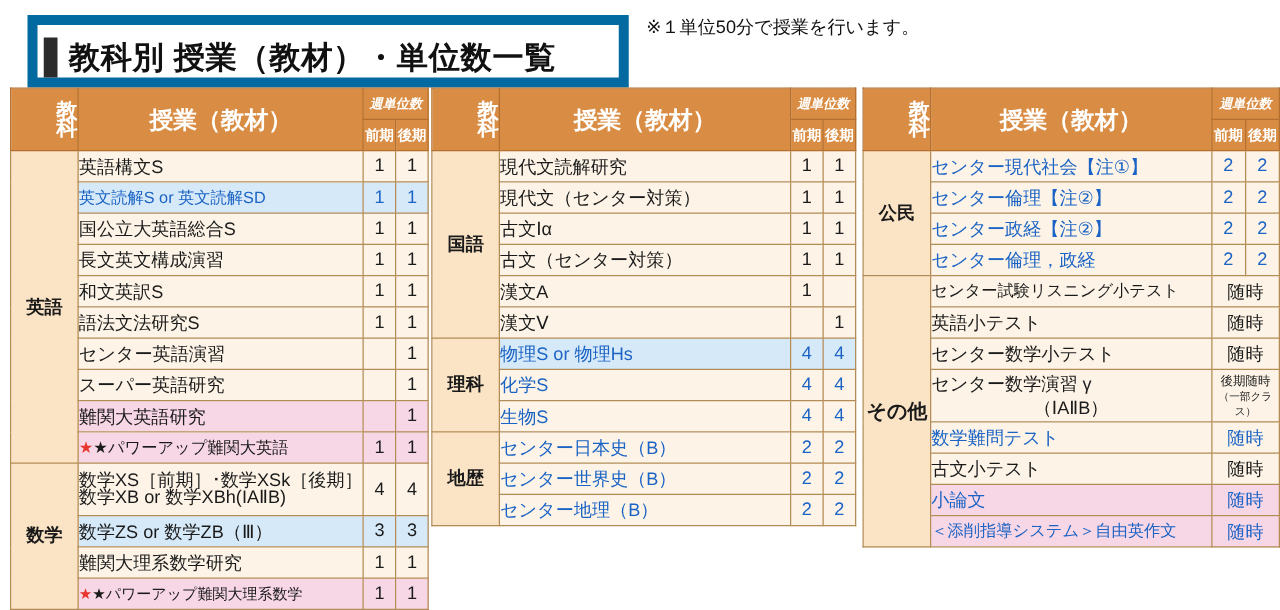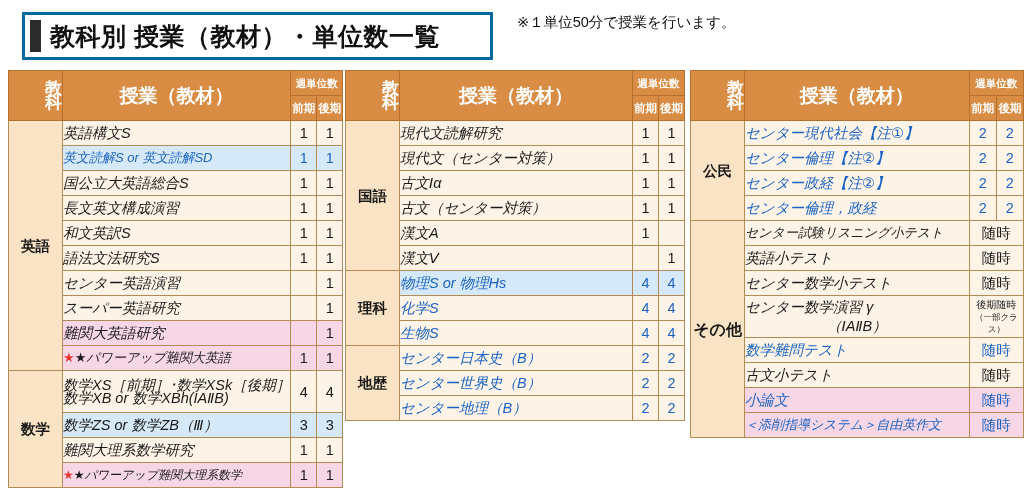--- a/index.html
+++ b/index.html
@@ -10,22 +10,22 @@
     color:#1a1a1a;
     overflow:hidden;
     position:relative;
   }
   
   #header{
     position:absolute;left:0;top:0;width:1024px;height:62px;
   }
   #title-box{
     position:absolute;left:22px;top:12px;width:465px;height:42px;
-    border:3px solid #0369a1;
-    display:flex;align-items:center;
+    border:8px solid #0369a1;
+    display:flex;align-items:flex-end;
   }
   #title-bar{
     width:11px;height:32px;background:#2b2b2b;margin-left:5px;margin-right:9px;
   }
   #title-text{
     font-size:25px;font-weight:bold;letter-spacing:0.5px;color:#111;
     white-space:nowrap;
   }
   #notes{
     position:absolute;left:517px;top:12px;width:500px;
@@ -51,37 +51,36 @@
   
   .hdr td{
     background:#d98c43;
     color:#ffffff;
     font-weight:bold;
     text-align:center;
     border:1px solid #b5702f;
   }
   .hdr .h-subj{font-size:17px;line-height:14px;padding-left:36px;}
   .hdr .h-class{font-size:19px;}
-  .hdr .h-unit{font-size:10.5px;line-height:12px;padding:1px 0;}
+  .hdr .h-unit{font-size:10.5px;line-height:12px;padding:1px 0;font-style:italic;}
   .hdr .h-term{font-size:11.5px;}
   .subj-cell{
     text-align:center;
     font-size:19px;font-weight:bold;
     background:#fbe4c6;
     line-height:22px;
     color:#1a1a1a;
   }
   .subj-cell.small{font-size:16px;line-height:19px;}
   .cls{
     padding-left:5px;
     white-space:nowrap;
     overflow:hidden;
     font-size:14.5px;
     background:#fdf4e7;
-    font-style:italic;
   }
   .num{
     text-align:center;
     font-size:15px;
     background:#fdf4e7;
   }
   .blue{color:#1b63c4;}
   .bg-pink{background:#f7d6e6 !important;}
   .bg-lblue{background:#d6e9f8 !important;margin-left:48px;}
   .star{color:#e8352e;}

